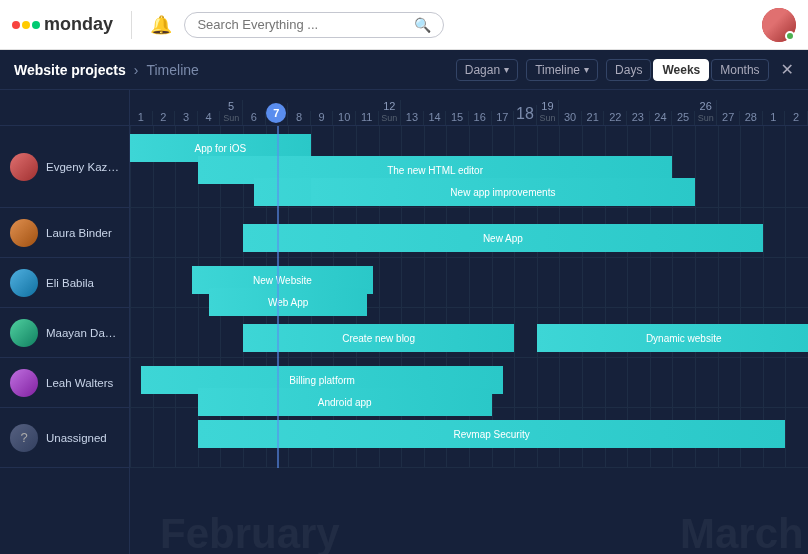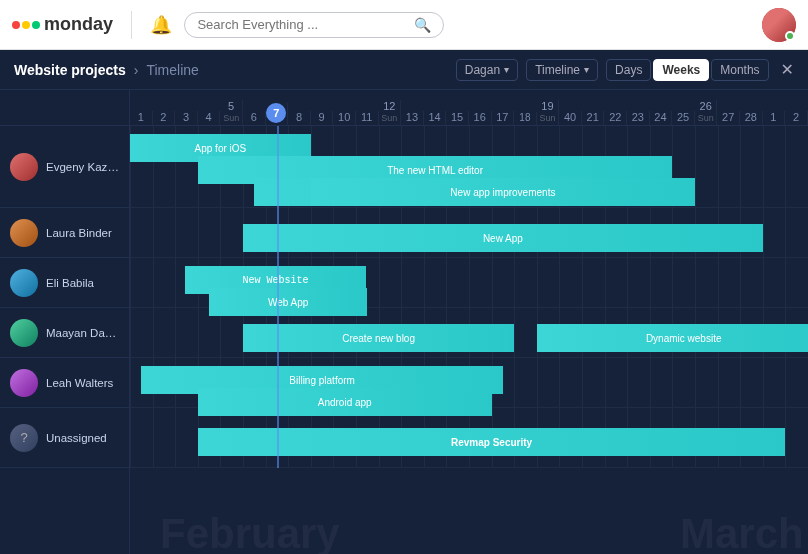--- a/index.html
+++ b/index.html
@@ -235,23 +235,23 @@
         <div class="date-cell" style="width: 22.6px; border-right: 1px solid rgb(30, 45, 69); text-align: center; padding-bottom: 2px; flex-shrink: 0;"><span style="font-size:11px;color:#7a8aaa">8</span></div>
         <div class="date-cell" style="width: 22.6px; border-right: 1px solid rgb(30, 45, 69); text-align: center; padding-bottom: 2px; flex-shrink: 0;"><span style="font-size:11px;color:#7a8aaa">9</span></div>
         <div class="date-cell" style="width: 22.6px; border-right: 1px solid rgb(30, 45, 69); text-align: center; padding-bottom: 2px; flex-shrink: 0;"><span style="font-size:11px;color:#7a8aaa">10</span></div>
         <div class="date-cell" style="width: 22.6px; border-right: 1px solid rgb(30, 45, 69); text-align: center; padding-bottom: 2px; flex-shrink: 0;"><span style="font-size:11px;color:#7a8aaa">11</span></div>
         <div class="date-cell sun" style="width: 22.6px; border-right: 1px solid rgb(30, 45, 69); text-align: center; padding-bottom: 2px; flex-shrink: 0;"><span style="font-size:11px;color:#8a9aba">12</span><br><span style="font-size:9px;color:#556070;">Sun</span></div>
         <div class="date-cell" style="width: 22.6px; border-right: 1px solid rgb(30, 45, 69); text-align: center; padding-bottom: 2px; flex-shrink: 0;"><span style="font-size:11px;color:#7a8aaa">13</span></div>
         <div class="date-cell" style="width: 22.6px; border-right: 1px solid rgb(30, 45, 69); text-align: center; padding-bottom: 2px; flex-shrink: 0;"><span style="font-size:11px;color:#7a8aaa">14</span></div>
         <div class="date-cell" style="width: 22.6px; border-right: 1px solid rgb(30, 45, 69); text-align: center; padding-bottom: 2px; flex-shrink: 0;"><span style="font-size:11px;color:#7a8aaa">15</span></div>
         <div class="date-cell" style="width: 22.6px; border-right: 1px solid rgb(30, 45, 69); text-align: center; padding-bottom: 2px; flex-shrink: 0;"><span style="font-size:11px;color:#7a8aaa">16</span></div>
         <div class="date-cell" style="width: 22.6px; border-right: 1px solid rgb(30, 45, 69); text-align: center; padding-bottom: 2px; flex-shrink: 0;"><span style="font-size:11px;color:#7a8aaa">17</span></div>
-        <div class="date-cell" style="width: 22.6px; border-right: 1px solid rgb(30, 45, 69); text-align: center; padding-bottom: 2px; flex-shrink: 0;"><span style="font-size:10px;color:#7a8aaa">18</span></div>
+        <div class="date-cell" style="width: 22.6px; border-right: 1px solid rgb(30, 45, 69); text-align: center; padding-bottom: 2px; flex-shrink: 0;"><span style="font-size:16px;color:#7a8aaa">18</span></div>
         <div class="date-cell sun" style="width: 22.6px; border-right: 1px solid rgb(30, 45, 69); text-align: center; padding-bottom: 2px; flex-shrink: 0;"><span style="font-size:11px;color:#8a9aba">19</span><br><span style="font-size:9px;color:#556070;">Sun</span></div>
-        <div class="date-cell" style="width: 22.6px; border-right: 1px solid rgb(30, 45, 69); text-align: center; padding-bottom: 2px; flex-shrink: 0;"><span style="font-size:11px;color:#7a8aaa">40</span></div>
+        <div class="date-cell" style="width: 22.6px; border-right: 1px solid rgb(30, 45, 69); text-align: center; padding-bottom: 2px; flex-shrink: 0;"><span style="font-size:11px;color:#7a8aaa">30</span></div>
         <div class="date-cell" style="width: 22.6px; border-right: 1px solid rgb(30, 45, 69); text-align: center; padding-bottom: 2px; flex-shrink: 0;"><span style="font-size:11px;color:#7a8aaa">21</span></div>
         <div class="date-cell" style="width: 22.6px; border-right: 1px solid rgb(30, 45, 69); text-align: center; padding-bottom: 2px; flex-shrink: 0;"><span style="font-size:11px;color:#7a8aaa">22</span></div>
         <div class="date-cell" style="width: 22.6px; border-right: 1px solid rgb(30, 45, 69); text-align: center; padding-bottom: 2px; flex-shrink: 0;"><span style="font-size:11px;color:#7a8aaa">23</span></div>
         <div class="date-cell" style="width: 22.6px; border-right: 1px solid rgb(30, 45, 69); text-align: center; padding-bottom: 2px; flex-shrink: 0;"><span style="font-size:11px;color:#7a8aaa">24</span></div>
         <div class="date-cell" style="width: 22.6px; border-right: 1px solid rgb(30, 45, 69); text-align: center; padding-bottom: 2px; flex-shrink: 0;"><span style="font-size:11px;color:#7a8aaa">25</span></div>
         <div class="date-cell sun" style="width: 22.6px; border-right: 1px solid rgb(30, 45, 69); text-align: center; padding-bottom: 2px; flex-shrink: 0;"><span style="font-size:11px;color:#8a9aba">26</span><br><span style="font-size:9px;color:#556070;">Sun</span></div>
         <div class="date-cell" style="width: 22.6px; border-right: 1px solid rgb(30, 45, 69); text-align: center; padding-bottom: 2px; flex-shrink: 0;"><span style="font-size:11px;color:#7a8aaa">27</span></div>
         <div class="date-cell" style="width: 22.6px; border-right: 1px solid rgb(30, 45, 69); text-align: center; padding-bottom: 2px; flex-shrink: 0;"><span style="font-size:11px;color:#7a8aaa">28</span></div>
         <div class="date-cell" style="width: 22.6px; border-right: 1px solid rgb(30, 45, 69); text-align: center; padding-bottom: 2px; flex-shrink: 0;"><span style="font-size:11px;color:#7a8aaa">1</span></div>
         <div class="date-cell" style="width: 22.6px; border-right: 1px solid rgb(30, 45, 69); text-align: center; padding-bottom: 2px; flex-shrink: 0;"><span style="font-size:11px;color:#7a8aaa">2</span></div>
@@ -261,33 +261,33 @@
       <div class="timeline-row trow-evgeny" id="row-0">
           <div class="bar" style="left: 0px; width: 180.8px; top: 8px;">App for iOS</div>
           <div class="bar" style="left: 67.8px; width: 474.6px; top: 30px;">The new HTML editor</div>
           <div class="bar" style="left: 124.3px; width: 406.8px; top: 52px;">Mobile app</div>
           <div class="bar" style="left: 180.8px; width: 384.2px; top: 52px;">New app improvements</div>
         </div>
       <div class="timeline-row trow-laura" id="row-1">
           <div class="bar" style="left: 113px; width: 519.8px; top: 16px;">New App</div>
         </div>
       <div class="timeline-row trow-eli" id="row-2">
-          <div class="bar" style="left: 55px; width: 180.8px; top: 8px; font-family: Liberation Mono, monospace;">New Website</div>
+          <div class="bar" style="left: 62px; width: 180.8px; top: 8px;">New Website</div>
           <div class="bar" style="left: 79.1px; width: 158.2px; top: 30px;">Web App</div>
         </div>
       <div class="timeline-row trow-maayan" id="row-3">
           <div class="bar" style="left: 113px; width: 271.2px; top: 16px;">Create new blog</div>
           <div class="bar" style="left: 406.8px; width: 293.8px; top: 16px;">Dynamic website</div>
         </div>
       <div class="timeline-row trow-leah" id="row-4">
           <div class="bar" style="left: 11.3px; width: 361.6px; top: 8px;">Billing platform</div>
           <div class="bar" style="left: 67.8px; width: 293.8px; top: 30px;">Android app</div>
         </div>
       <div class="timeline-row trow-unassigned" id="row-5">
-          <div class="bar" style="left: 67.8px; width: 587.6px; top: 20px; font-weight: bold;">Revmap Security</div>
+          <div class="bar" style="left: 67.8px; width: 587.6px; top: 12px;">Revmap Security</div>
         </div>
     <div class="grid-line" style="left: 0px;"></div>
         <div class="grid-line" style="left: 22.6px;"></div>
         <div class="grid-line" style="left: 45.2px;"></div>
         <div class="grid-line" style="left: 67.8px;"></div>
         <div class="grid-line" style="left: 90.4px;"></div>
         <div class="grid-line" style="left: 113px;"></div>
         <div class="grid-line" style="left: 135.6px;"></div>
         <div class="grid-line" style="left: 158.2px;"></div>
         <div class="grid-line" style="left: 180.8px;"></div>

